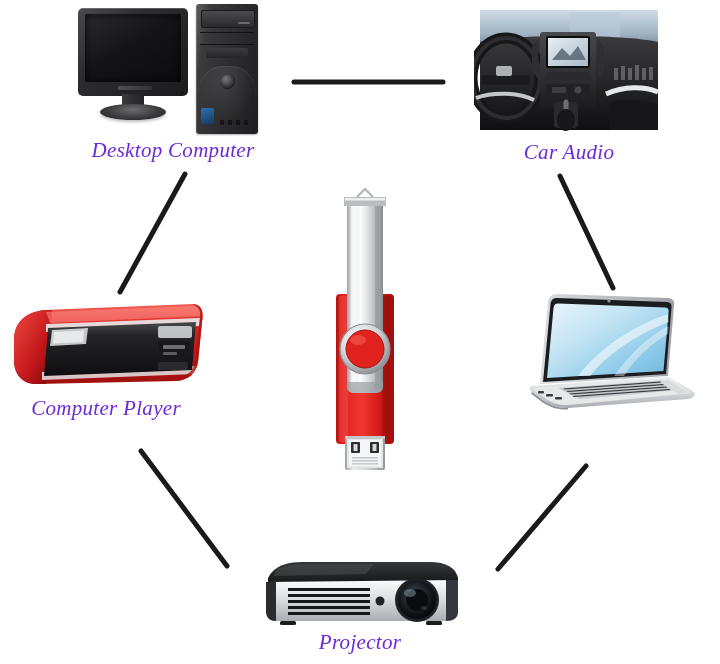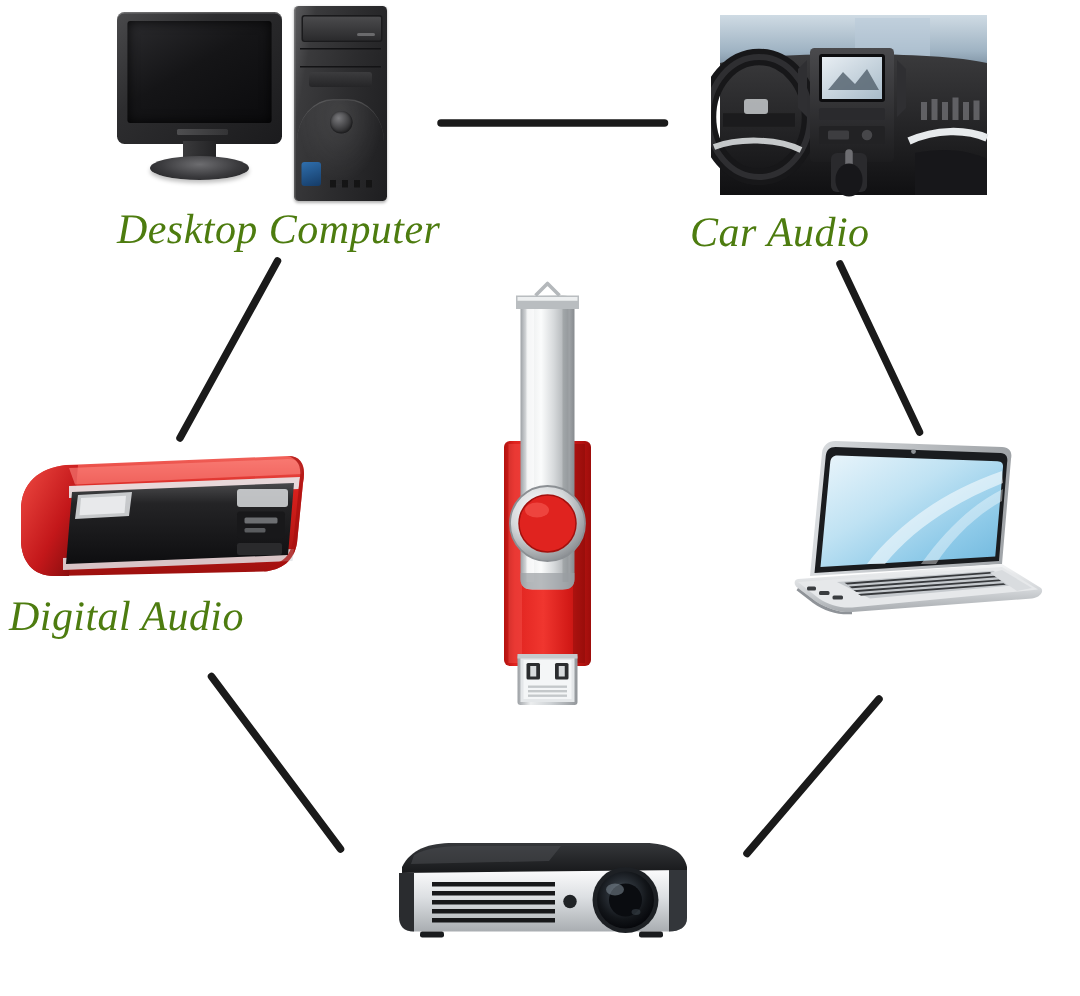--- a/index.html
+++ b/index.html
@@ -10,24 +10,24 @@
     position:relative;
     overflow:hidden;
   }
   .stage{position:absolute;inset:0;}
 
   .node{position:absolute;}
   .caption{
     position:absolute;
     font-family:"Liberation Serif", serif;
     font-style:italic;
-    font-size:28px;
-    color:#4d7c0f;
+    font-size:21px;
+    color:#6d28d9;
     white-space:nowrap;
-    text-align:left;
+    text-align:center;
     letter-spacing:.3px;
   }
 
   svg.links{position:absolute;left:0;top:0;width:720px;height:664px;pointer-events:none;}
 
   
   #desktop{left:78px;top:4px;width:190px;height:132px;}
   .monitor{position:absolute;left:0;top:4px;width:110px;height:100px;}
   .mon-bezel{
     position:absolute;left:0;top:0;width:110px;height:88px;
@@ -91,21 +91,21 @@
   .tw-sticker{
     position:absolute;left:5px;top:104px;width:13px;height:16px;border-radius:2px;
     background:linear-gradient(160deg,#2f6fae,#153b66);
   }
   .tw-ports{position:absolute;left:24px;top:116px;width:30px;height:5px;
     background:repeating-linear-gradient(90deg,#111 0 4px,transparent 4px 8px);opacity:.85;}
   #cap-desktop{left:78px;top:138px;width:190px;}
 
   
   #caraudio{left:474px;top:6px;width:190px;height:128px;border:0;overflow:hidden;}
-  #cap-caraudio{left:460px;top:140px;width:190px;}
+  #cap-caraudio{left:474px;top:140px;width:190px;}
 
   
   #player{left:6px;top:296px;width:200px;height:94px;}
   #cap-player{left:6px;top:396px;width:200px;}
 
   
   #notebook{left:518px;top:288px;width:178px;height:124px;}
   #cap-notebook{left:518px;top:436px;width:178px;}
 
   
@@ -253,21 +253,21 @@
 
       <rect x="152" y="30" width="34" height="12" rx="2" fill="#cfd2d4" opacity=".9"></rect>
       <rect x="152" y="45" width="32" height="18" rx="2" fill="#18181a"></rect>
       <rect x="157" y="49" width="22" height="4" rx="1" fill="#6d6f72"></rect>
       <rect x="157" y="56" width="14" height="3" rx="1" fill="#5a5c5f"></rect>
       <rect x="152" y="66" width="30" height="8" rx="1.5" fill="#2a2a2c"></rect>
 
       <path d="M186 8 C 196 8, 198 16, 196 26 L192 66 C 190 78, 182 84, 170 85 L176 80 C 186 78, 189 70, 190 60 L194 22 C 195 14, 192 10, 186 8 Z" fill="#a8100f" opacity=".75"></path>
     </svg>
   </div>
-  <div class="caption" id="cap-player">Digital Audio</div>
+  <div class="caption" id="cap-player">Computer Player</div>
 
   <div class="node" id="notebook">
     <svg viewBox="0 0 178 124" width="178" height="124">
       <defs>
         <linearGradient id="scrnBlue" x1="0" y1="0" x2="1" y2="1">
           <stop offset="0%" stop-color="#eaf5fb"></stop>
             <stop offset="40%" stop-color="#bfe2f3"></stop>
           <stop offset="75%" stop-color="#8cc9e8"></stop>
             <stop offset="100%" stop-color="#6fb7dd"></stop>
         </linearGradient>
@@ -353,20 +353,21 @@
       <circle cx="163" cy="44" r="22" fill="#1d2024"></circle>
       <circle cx="163" cy="44" r="19" fill="url(#lensGrad)"></circle>
       <circle cx="163" cy="44" r="11" fill="#0a0c10"></circle>
       <ellipse cx="156" cy="37" rx="6" ry="4" fill="#7f8c97" opacity=".55"></ellipse>
       <ellipse cx="170" cy="52" rx="3" ry="2" fill="#4a545d" opacity=".45"></ellipse>
 
       <rect x="26" y="65" width="16" height="4" rx="1.5" fill="#1a1c1e"></rect>
       <rect x="172" y="65" width="16" height="4" rx="1.5" fill="#1a1c1e"></rect>
     </svg>
   </div>
+  <div class="caption" id="cap-projector">Projector</div>
 
   <div class="node" id="usb">
     <svg viewBox="0 0 80 284" width="80" height="284">
       <defs>
         <linearGradient id="metalG" x1="0" y1="0" x2="1" y2="0">
           <stop offset="0%" stop-color="#9da1a5"></stop>
           <stop offset="14%" stop-color="#e9ebec"></stop>
           <stop offset="38%" stop-color="#fbfcfc"></stop>
           <stop offset="62%" stop-color="#d6d9db"></stop>
           <stop offset="86%" stop-color="#a8acaf"></stop>

